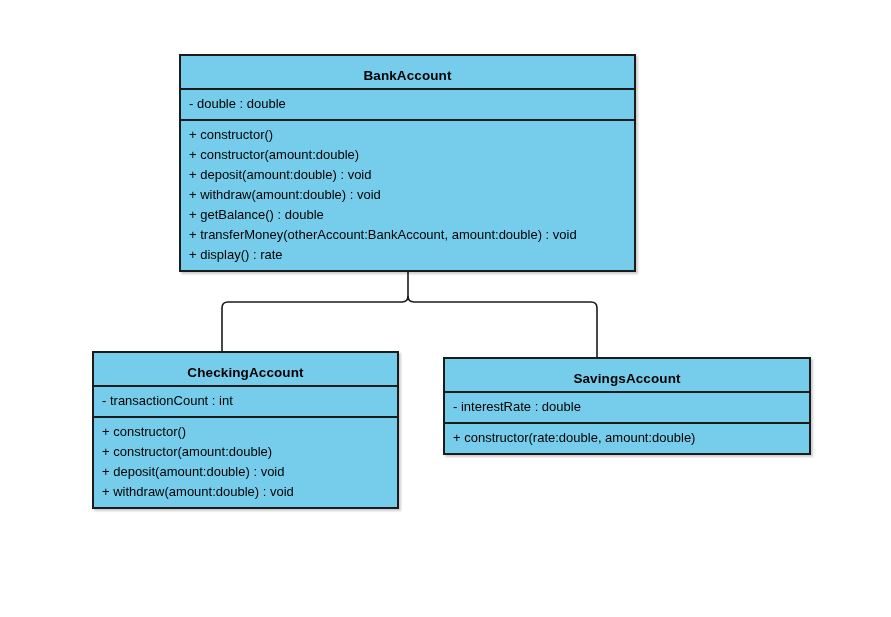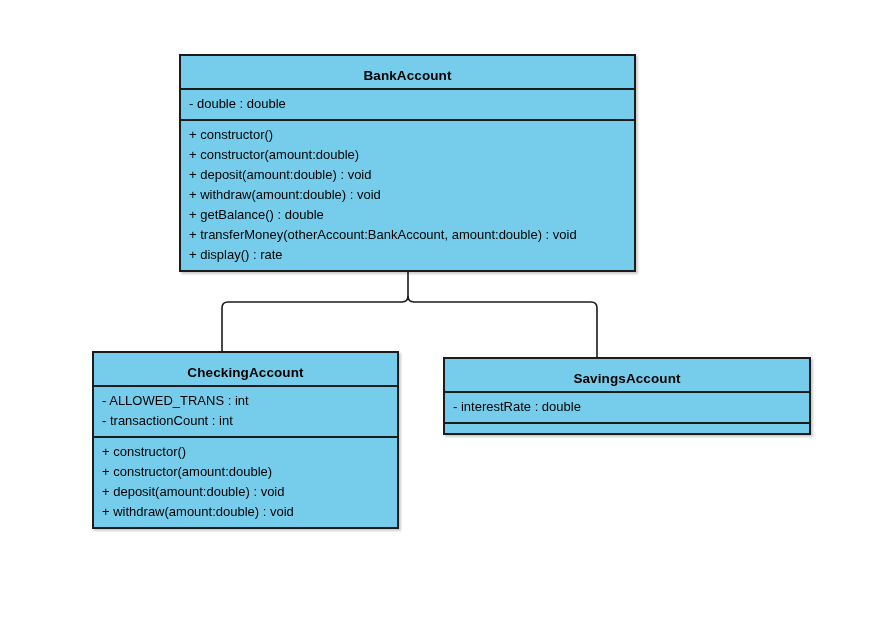--- a/index.html
+++ b/index.html
@@ -93,33 +93,33 @@
       <div class="member">+ withdraw(amount:double) : void</div>
       <div class="member">+ getBalance() : double</div>
       <div class="member">+ transferMoney(otherAccount:BankAccount, amount:double) : void</div>
       <div class="member">+ display() : rate</div>
     </div>
   </div>
 
   <div class="uml-class" id="class-checking">
     <div class="class-name">CheckingAccount</div>
     <div class="compartment attributes">
-      <div class="member">- ALLOWED_TRANS : int</div>
       <div class="member">- transactionCount : int</div>
     </div>
     <div class="compartment methods">
       <div class="member">+ constructor()</div>
       <div class="member">+ constructor(amount:double)</div>
       <div class="member">+ deposit(amount:double) : void</div>
       <div class="member">+ withdraw(amount:double) : void</div>
     </div>
   </div>
 
   <div class="uml-class" id="class-savings">
     <div class="class-name">SavingsAccount</div>
     <div class="compartment attributes">
       <div class="member">- interestRate : double</div>
     </div>
     <div class="compartment methods">
+      <div class="member">+ constructor(rate:double, amount:double)</div>
     </div>
   </div>
 
 </div>
 
 </body></html>

